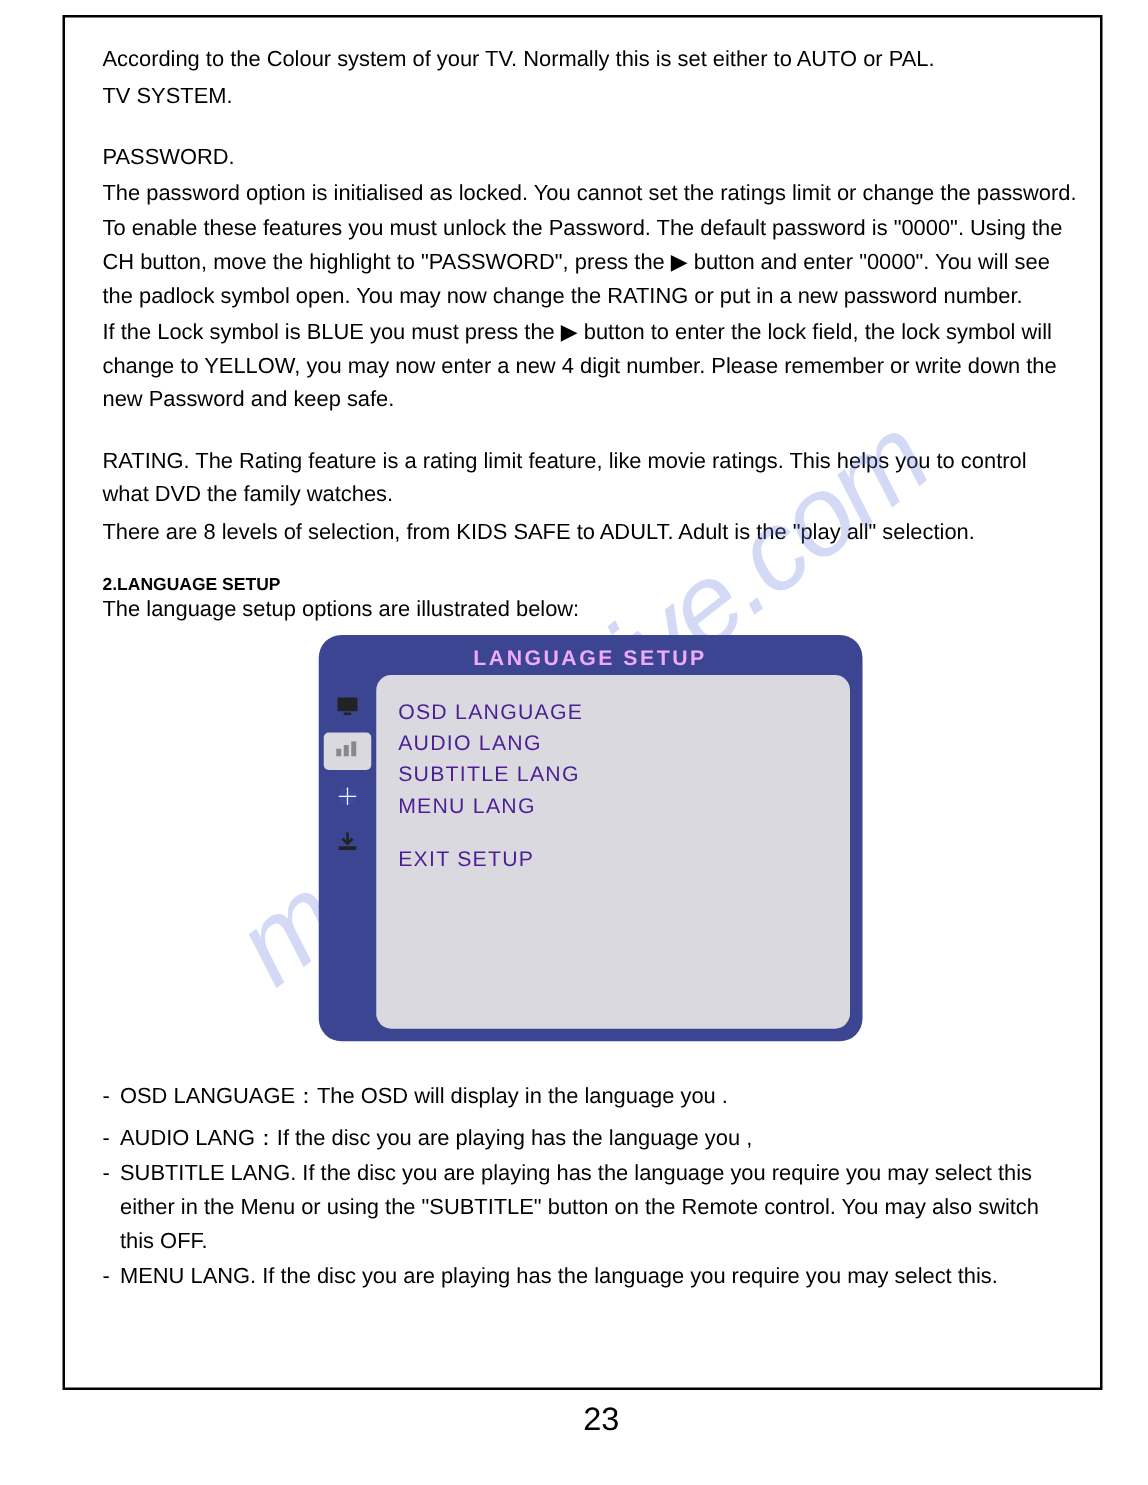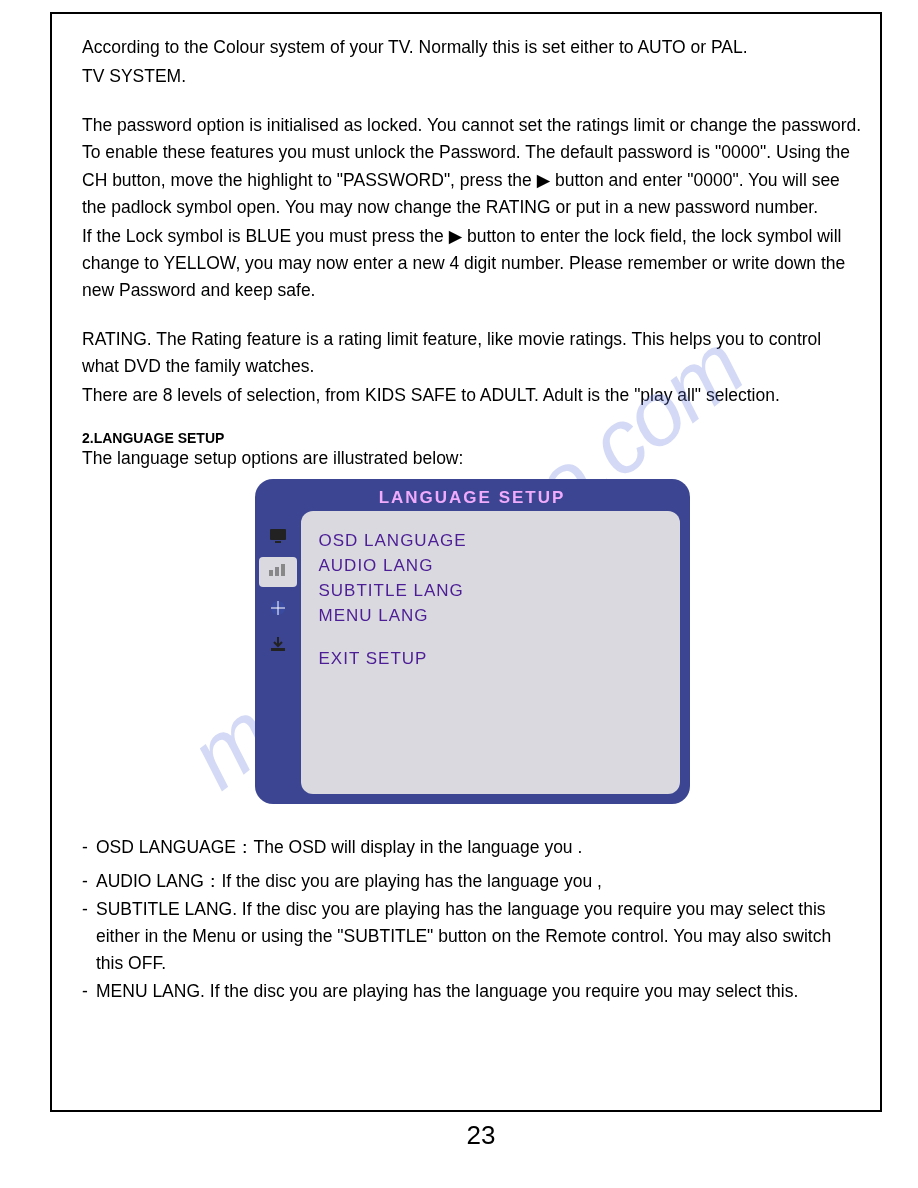--- a/index.html
+++ b/index.html
@@ -144,20 +144,21 @@
 
 <div class="page-border">
 
   <div class="watermark">manualshive.com</div>
 
   <div class="para">According to the Colour system of your TV.  Normally this is set either to AUTO or PAL.</div>
   <div class="para">TV SYSTEM.</div>
 
   <div class="spacer"></div>
 
+  <div class="para">PASSWORD.</div>
   <div class="para">The password option is initialised as locked.   You cannot set the ratings limit or change the password.    To enable these features you must unlock the Password.  The default password is "0000".  Using the CH  button, move the highlight to "PASSWORD", press the ▶  button and enter "0000".  You will see the padlock symbol open.   You may now change the RATING or put in a new password number.</div>
   <div class="para">If the Lock symbol is BLUE you must press the ▶ button to enter the lock field, the lock symbol will change to YELLOW, you may now enter a new 4 digit number.   Please remember or write down the new Password and keep safe.</div>
 
   <div class="spacer"></div>
 
   <div class="para">RATING.  The Rating feature is a rating limit feature, like movie ratings.   This helps you  to control what DVD the family watches.</div>
   <div class="para">There are 8 levels of selection, from KIDS SAFE to ADULT.  Adult is the "play all" selection.</div>
 
   <div class="heading">2.LANGUAGE SETUP</div>
   <div class="sub">The language setup options are illustrated below:</div>

